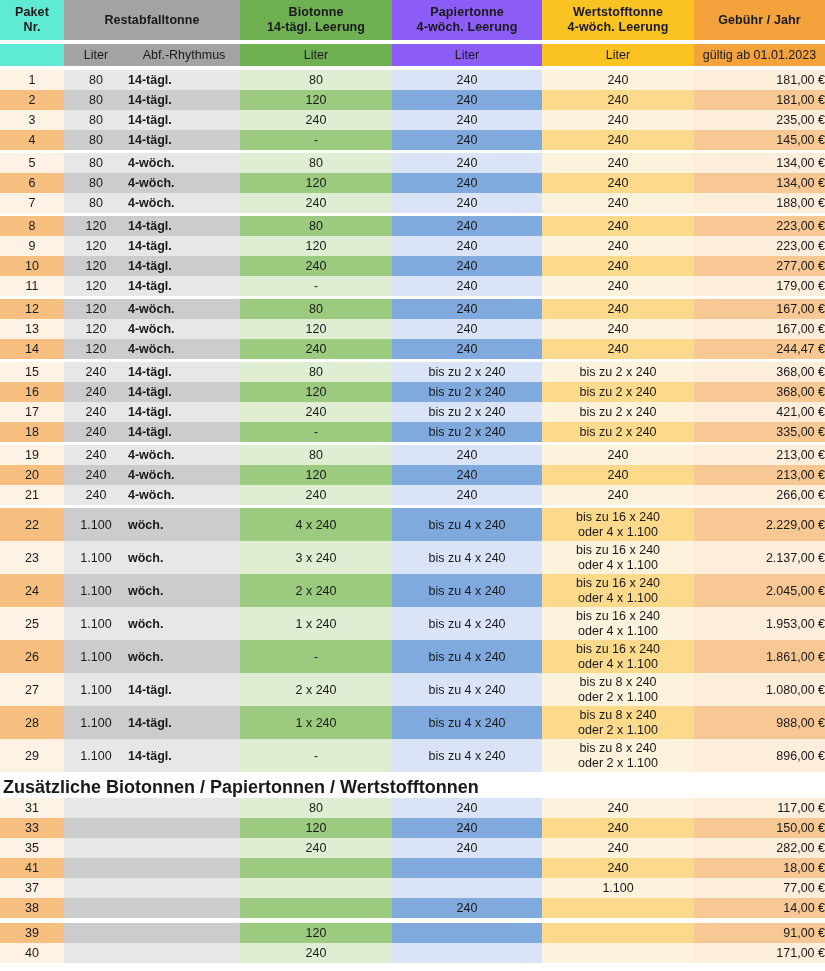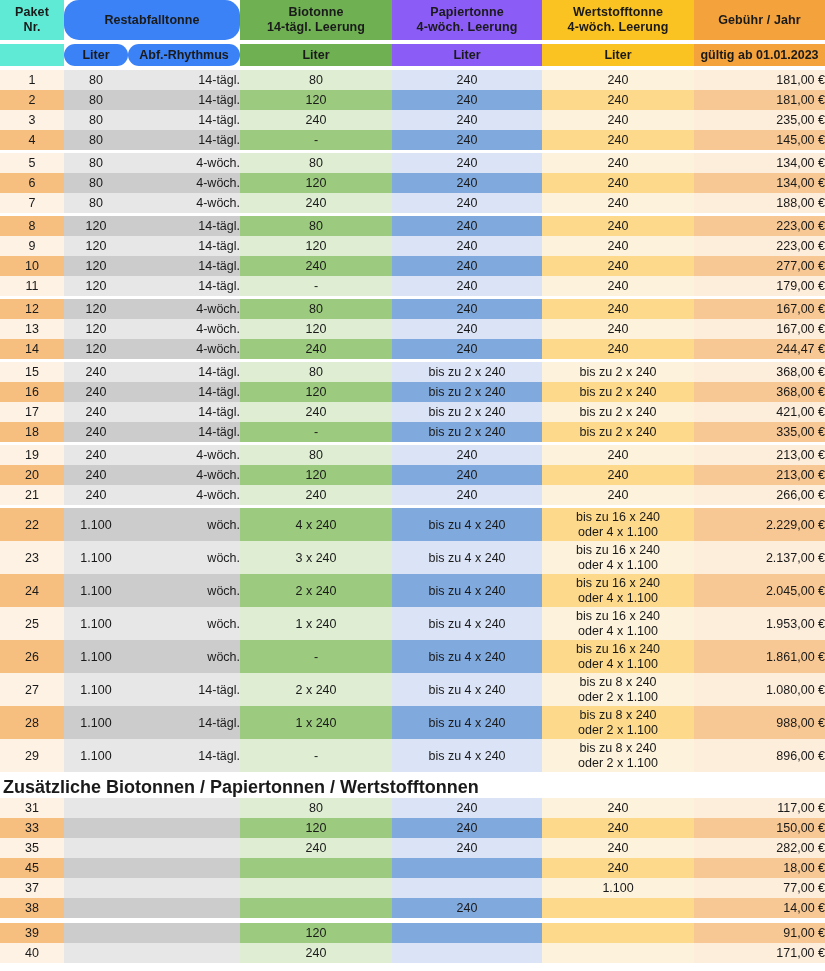--- a/index.html
+++ b/index.html
@@ -34,44 +34,44 @@
     font-size:12.5px;
     font-weight:bold;
     text-align:center;
     vertical-align:middle;
     line-height:1.22;
     letter-spacing:.1px;
   }
   tr.head-sub th{
     height:22px;
     font-size:12.5px;
-    font-weight:bold;
+    font-weight:normal;
     text-align:center;
     vertical-align:middle;
   }
   th.h-nr      {background:#5eead4;}
-  th.h-rest    {background:#3b82f6;border-radius:15px;}
+  th.h-rest    {background:#a3a3a3;}
   th.h-bio     {background:#6fb053;}
   th.h-papier  {background:#8b5cf6;}
   th.h-wert    {background:#fbc321;}
   th.h-geb     {background:#f4a23c;}
   th.h-geb-sub {background:#f4a23c;font-size:11px;}
   .gaprow td{height:4px;background:#ffffff;padding:0;}
 
   
   tr.datarow td{
     height:20px;
     vertical-align:middle;
     line-height:1.12;
     font-size:12.5px;
   }
   tr.datarow.tall td{height:33px;}
   td.nr      {text-align:center;}
   td.liter   {text-align:center;}
-  td.rhythm  {text-align:right;}
+  td.rhythm  {text-align:left;font-weight:bold;}
   td.bio     {text-align:center;}
   td.papier  {text-align:center;}
   td.wert    {text-align:center;}
   td.gebuehr {text-align:right;padding-right:10px;}
 
   
   .s-light .nr     {background:#fdf2e4;}
   .s-light .liter,
   .s-light .rhythm {background:#e7e7e7;}
   .s-light .bio    {background:#dfeed3;}
@@ -500,21 +500,21 @@
         <tr class="datarow s-light">
           <td class="nr">35</td>
           <td class="liter"></td>
           <td class="rhythm"></td>
           <td class="bio">240</td>
           <td class="papier">240</td>
           <td class="wert">240</td>
           <td class="gebuehr">282,00 €</td>
         </tr>
         <tr class="datarow s-dark">
-          <td class="nr">45</td>
+          <td class="nr">41</td>
           <td class="liter"></td>
           <td class="rhythm"></td>
           <td class="bio"></td>
           <td class="papier"></td>
           <td class="wert">240</td>
           <td class="gebuehr">18,00 €</td>
         </tr>
         <tr class="datarow s-light">
           <td class="nr">37</td>
           <td class="liter"></td>

